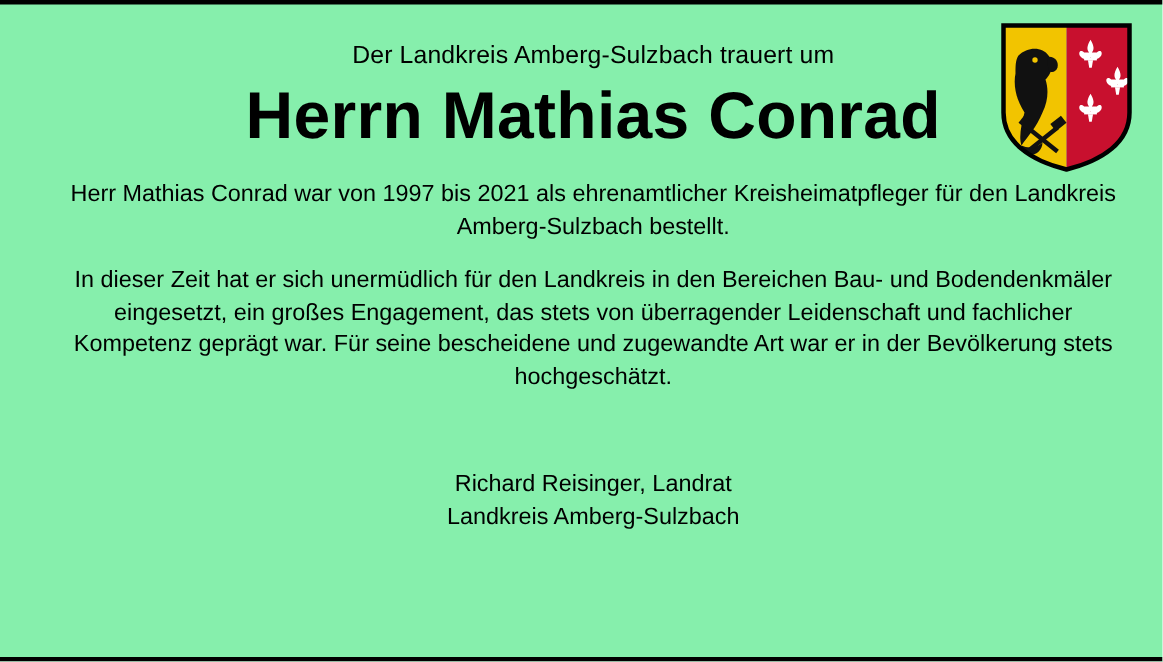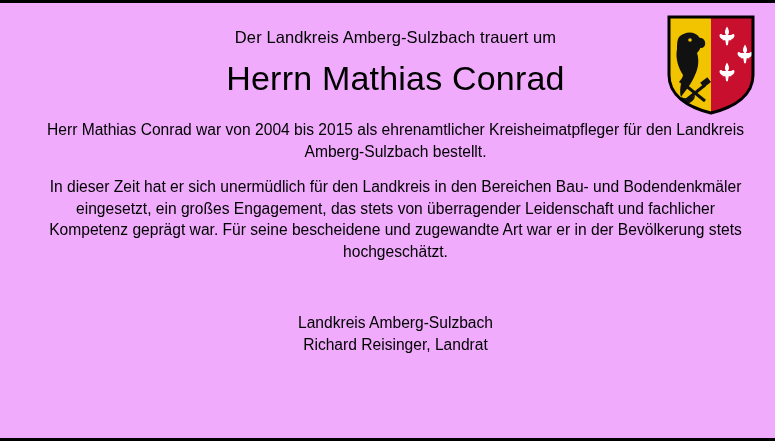--- a/index.html
+++ b/index.html
@@ -14,34 +14,34 @@
     color: #000000;
     overflow: hidden;
   }
   .obituary {
     position: relative;
     width: 775px;
     height: 441px;
     box-sizing: border-box;
     border-top: 3px solid #000000;
     border-bottom: 3px solid #000000;
-    background: #f0abfc;
+    background: #86efac;
     padding: 20px 14px 10px 30px;
   }
   .intro-line {
     text-align: center;
     font-size: 16.5px;
     line-height: 20px;
     margin: 4px 0 0 0;
     letter-spacing: 0.1px;
   }
   .deceased-name {
     text-align: center;
-    font-size: 34px;
-    font-weight: normal;
+    font-size: 44px;
+    font-weight: bold;
     line-height: 38px;
     margin: 12px 0 0 0;
     letter-spacing: 0.2px;
   }
   .body-block {
     text-align: center;
     font-size: 15.6px;
     line-height: 21.5px;
     margin: 0;
     padding: 0 8px;
@@ -116,30 +116,30 @@
       <path d="M4,4 H88 V62 C88,82 70,94 46,100 C22,94 4,82 4,62 Z" fill="none" stroke="#000000" stroke-width="3"></path>
     </svg>
   </div>
 
   <p class="intro-line">Der Landkreis Amberg-Sulzbach trauert um</p>
 
   <h1 class="deceased-name">Herrn Mathias Conrad</h1>
 
   <div class="spacer-1"></div>
 
-  <p class="body-block">Herr Mathias Conrad war von 2004 bis 2015 als ehrenamtlicher Kreisheimatpfleger für den Landkreis Amberg-Sulzbach bestellt.</p>
+  <p class="body-block">Herr Mathias Conrad war von 1997 bis 2021 als ehrenamtlicher Kreisheimatpfleger für den Landkreis Amberg-Sulzbach bestellt.</p>
 
   <div class="spacer-2"></div>
 
   <p class="body-block">In dieser Zeit hat er sich unermüdlich für den Landkreis in den Bereichen Bau- und Bodendenkmäler eingesetzt, ein großes Engagement, das stets von überragender Leidenschaft und fachlicher Kompetenz geprägt war. Für seine bescheidene und zugewandte Art war er in der Bevölkerung stets hochgeschätzt.</p>
 
   <div class="spacer-2"></div>
 
 
   <div class="spacer-2"></div>
 
 
   <div class="spacer-1"></div>
 
+  <p class="signature">Richard Reisinger, Landrat</p>
   <p class="signature">Landkreis Amberg-Sulzbach</p>
-  <p class="signature">Richard Reisinger, Landrat</p>
 
 </div>
 
 </body></html>

